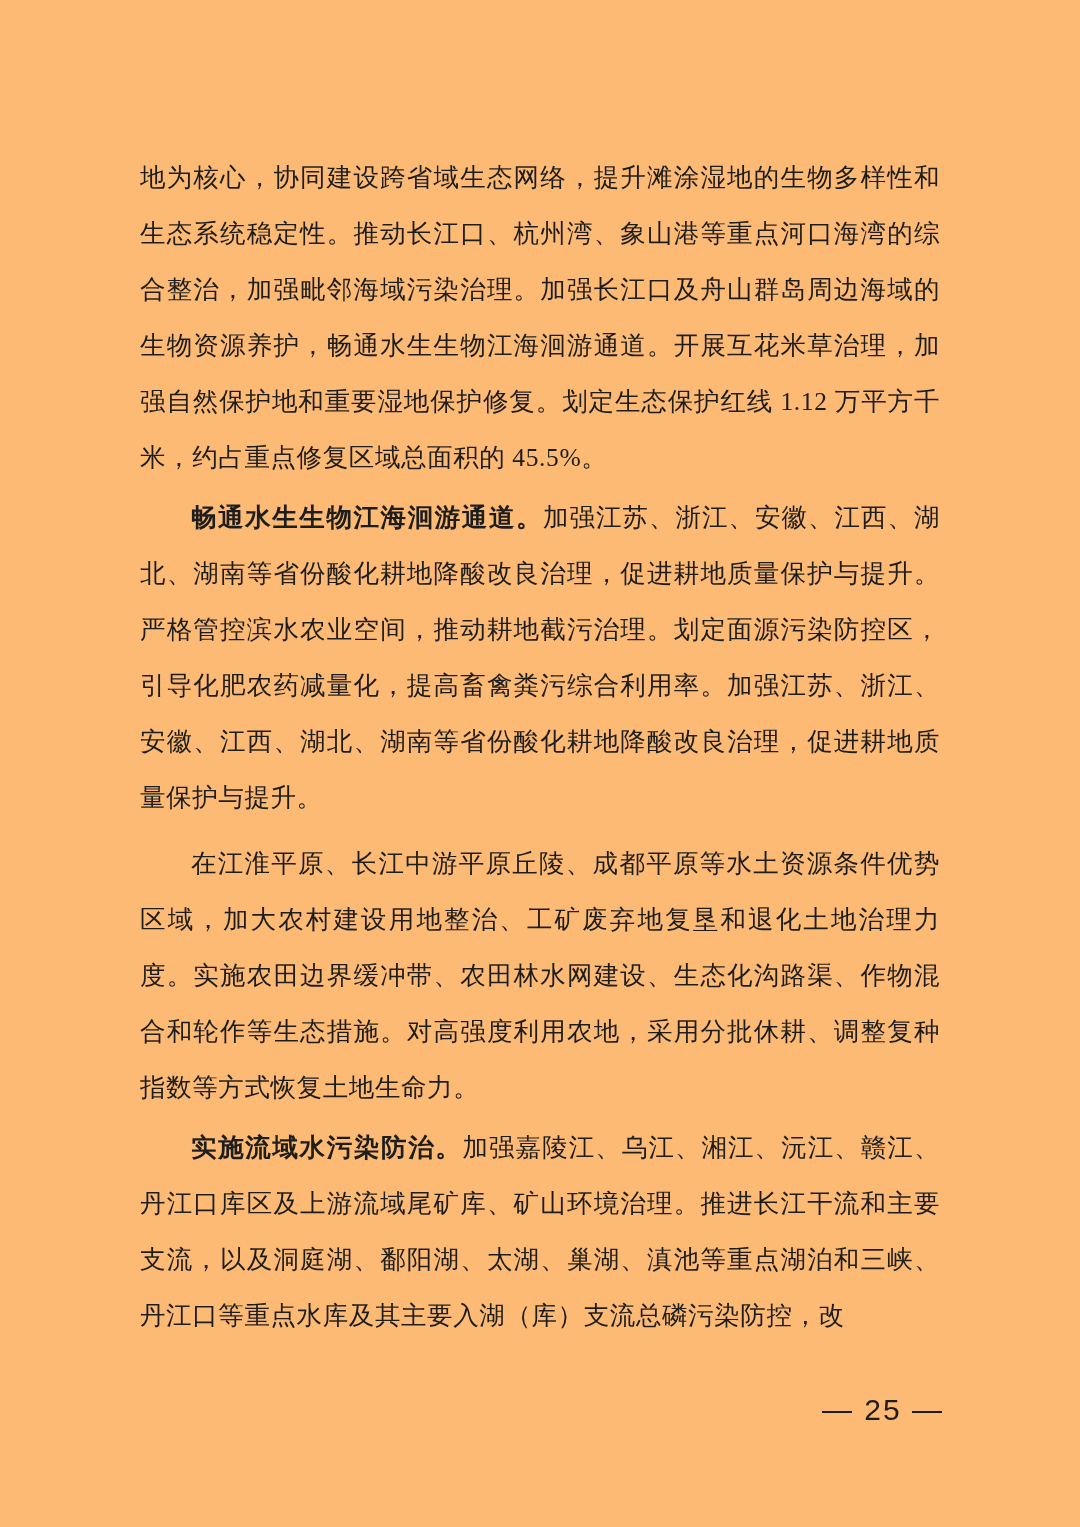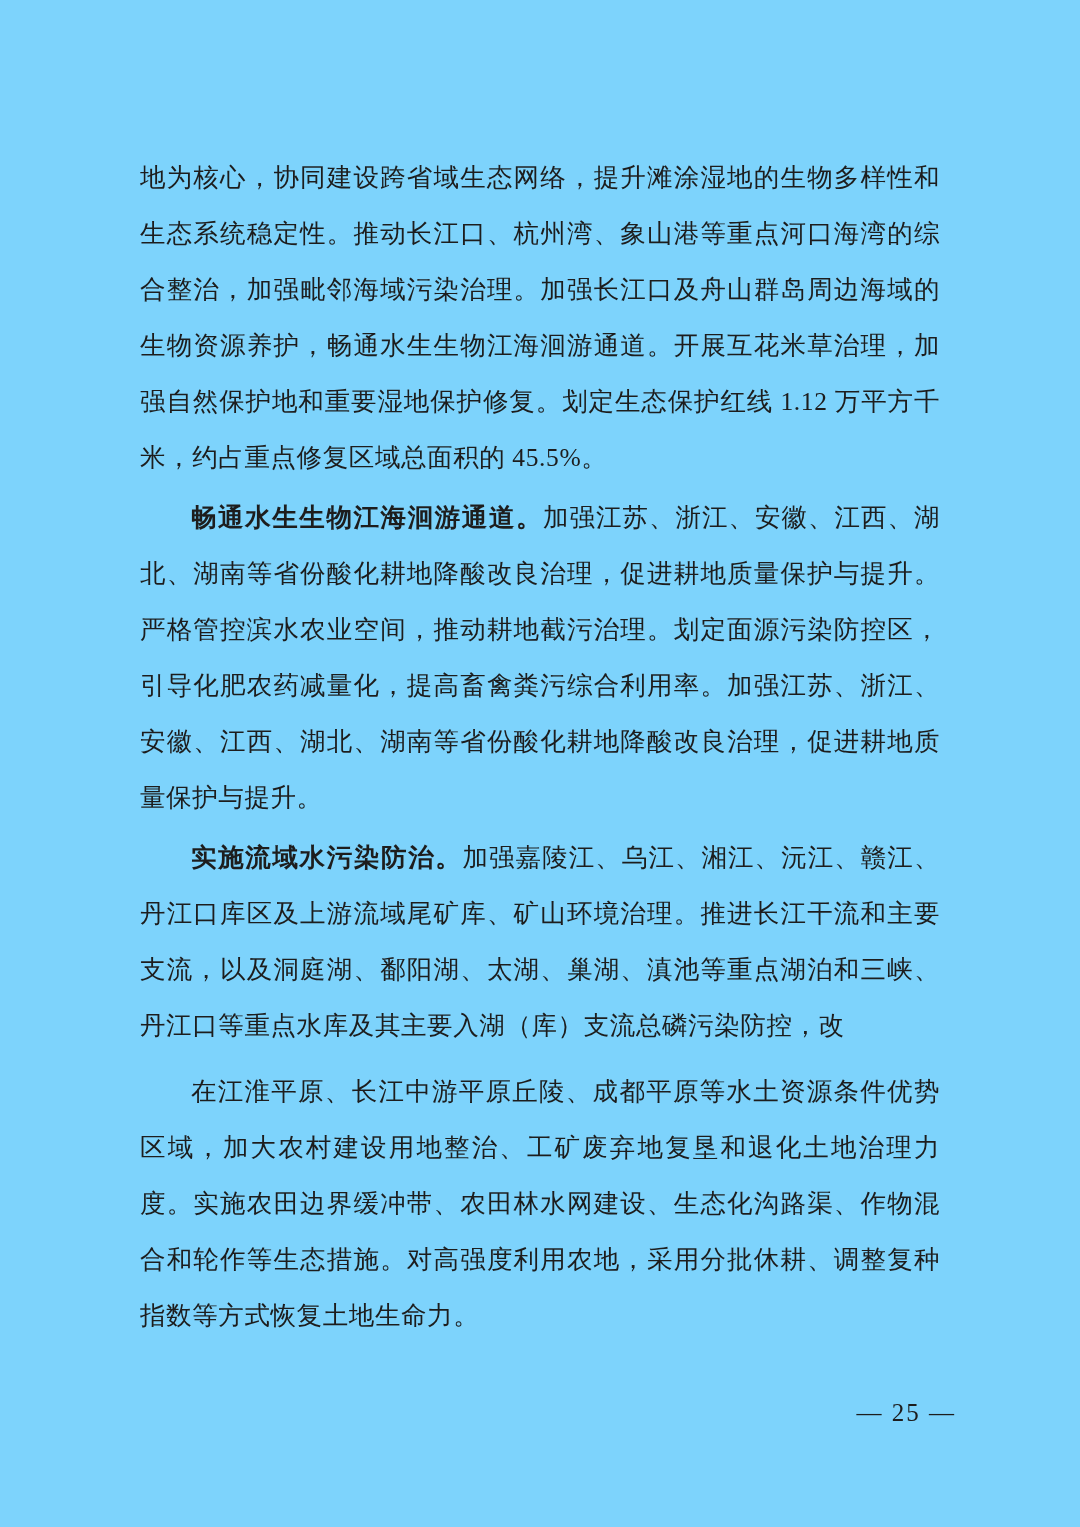--- a/index.html
+++ b/index.html
@@ -14,21 +14,21 @@
     color: #1b1b1b;
     position: relative;
     overflow: hidden;
   }
   .page {
     position: absolute;
     left: 0;
     top: 0;
     width: 1080px;
     height: 1527px;
-    background: #7dd3fc;
+    background: #fdba74;
   }
   .content {
     position: absolute;
     left: 140px;
     top: 150px;
     width: 800px;
   }
   p.para {
     margin: 0 0 4px 0;
     font-size: 25.5px;
@@ -43,48 +43,48 @@
   }
   p.gap {
     margin-top: 10px;
   }
   .lead {
     font-weight: bold;
     letter-spacing: 1.2px;
   }
   .page-number {
     position: absolute;
-    right: 124px;
+    right: 136px;
     bottom: 100px;
-    font-size: 25px;
+    font-size: 30px;
     letter-spacing: 2px;
     color: #1d1d1d;
-    font-family: Liberation Serif, serif;
+    font-family: Liberation Sans, sans-serif;
   }
 </style>
 </head>
 <body>
 
 <div class="page">
 
   <div class="content">
 
     <p class="para">
       <span>地为核心，协同建设跨省域生态网络，提升滩涂湿地的生物多样性和生态系统稳定性。推动长江口、杭州湾、象山港等重点河口海湾的综合整治，加强毗邻海域污染治理。加强长江口及舟山群岛周边海域的生物资源养护，畅通水生生物江海洄游通道。开展互花米草治理，加强自然保护地和重要湿地保护修复。划定生态保护红线 1.12 万平方千米，约占重点修复区域总面积的 45.5%。</span>
     </p>
 
     <p class="para indent">
       <span class="lead">畅通水生生物江海洄游通道。</span><span>加强江苏、浙江、安徽、江西、湖北、湖南等省份酸化耕地降酸改良治理，促进耕地质量保护与提升。严格管控滨水农业空间，推动耕地截污治理。划定面源污染防控区，引导化肥农药减量化，提高畜禽粪污综合利用率。加强江苏、浙江、安徽、江西、湖北、湖南等省份酸化耕地降酸改良治理，促进耕地质量保护与提升。</span>
     </p>
 
+    <p class="para indent gap">
+      <span>在江淮平原、长江中游平原丘陵、成都平原等水土资源条件优势区域，加大农村建设用地整治、工矿废弃地复垦和退化土地治理力度。实施农田边界缓冲带、农田林水网建设、生态化沟路渠、作物混合和轮作等生态措施。对高强度利用农地，采用分批休耕、调整复种指数等方式恢复土地生命力。</span>
+    </p>
+
     <p class="para indent">
       <span class="lead">实施流域水污染防治。</span><span>加强嘉陵江、乌江、湘江、沅江、赣江、丹江口库区及上游流域尾矿库、矿山环境治理。推进长江干流和主要支流，以及洞庭湖、鄱阳湖、太湖、巢湖、滇池等重点湖泊和三峡、丹江口等重点水库及其主要入湖（库）支流总磷污染防控，改</span>
-    </p>
-
-    <p class="para indent gap">
-      <span>在江淮平原、长江中游平原丘陵、成都平原等水土资源条件优势区域，加大农村建设用地整治、工矿废弃地复垦和退化土地治理力度。实施农田边界缓冲带、农田林水网建设、生态化沟路渠、作物混合和轮作等生态措施。对高强度利用农地，采用分批休耕、调整复种指数等方式恢复土地生命力。</span>
     </p>
 
   </div>
 
   <div class="page-number">— 25 —</div>
 
 </div>
 
 </body></html>

